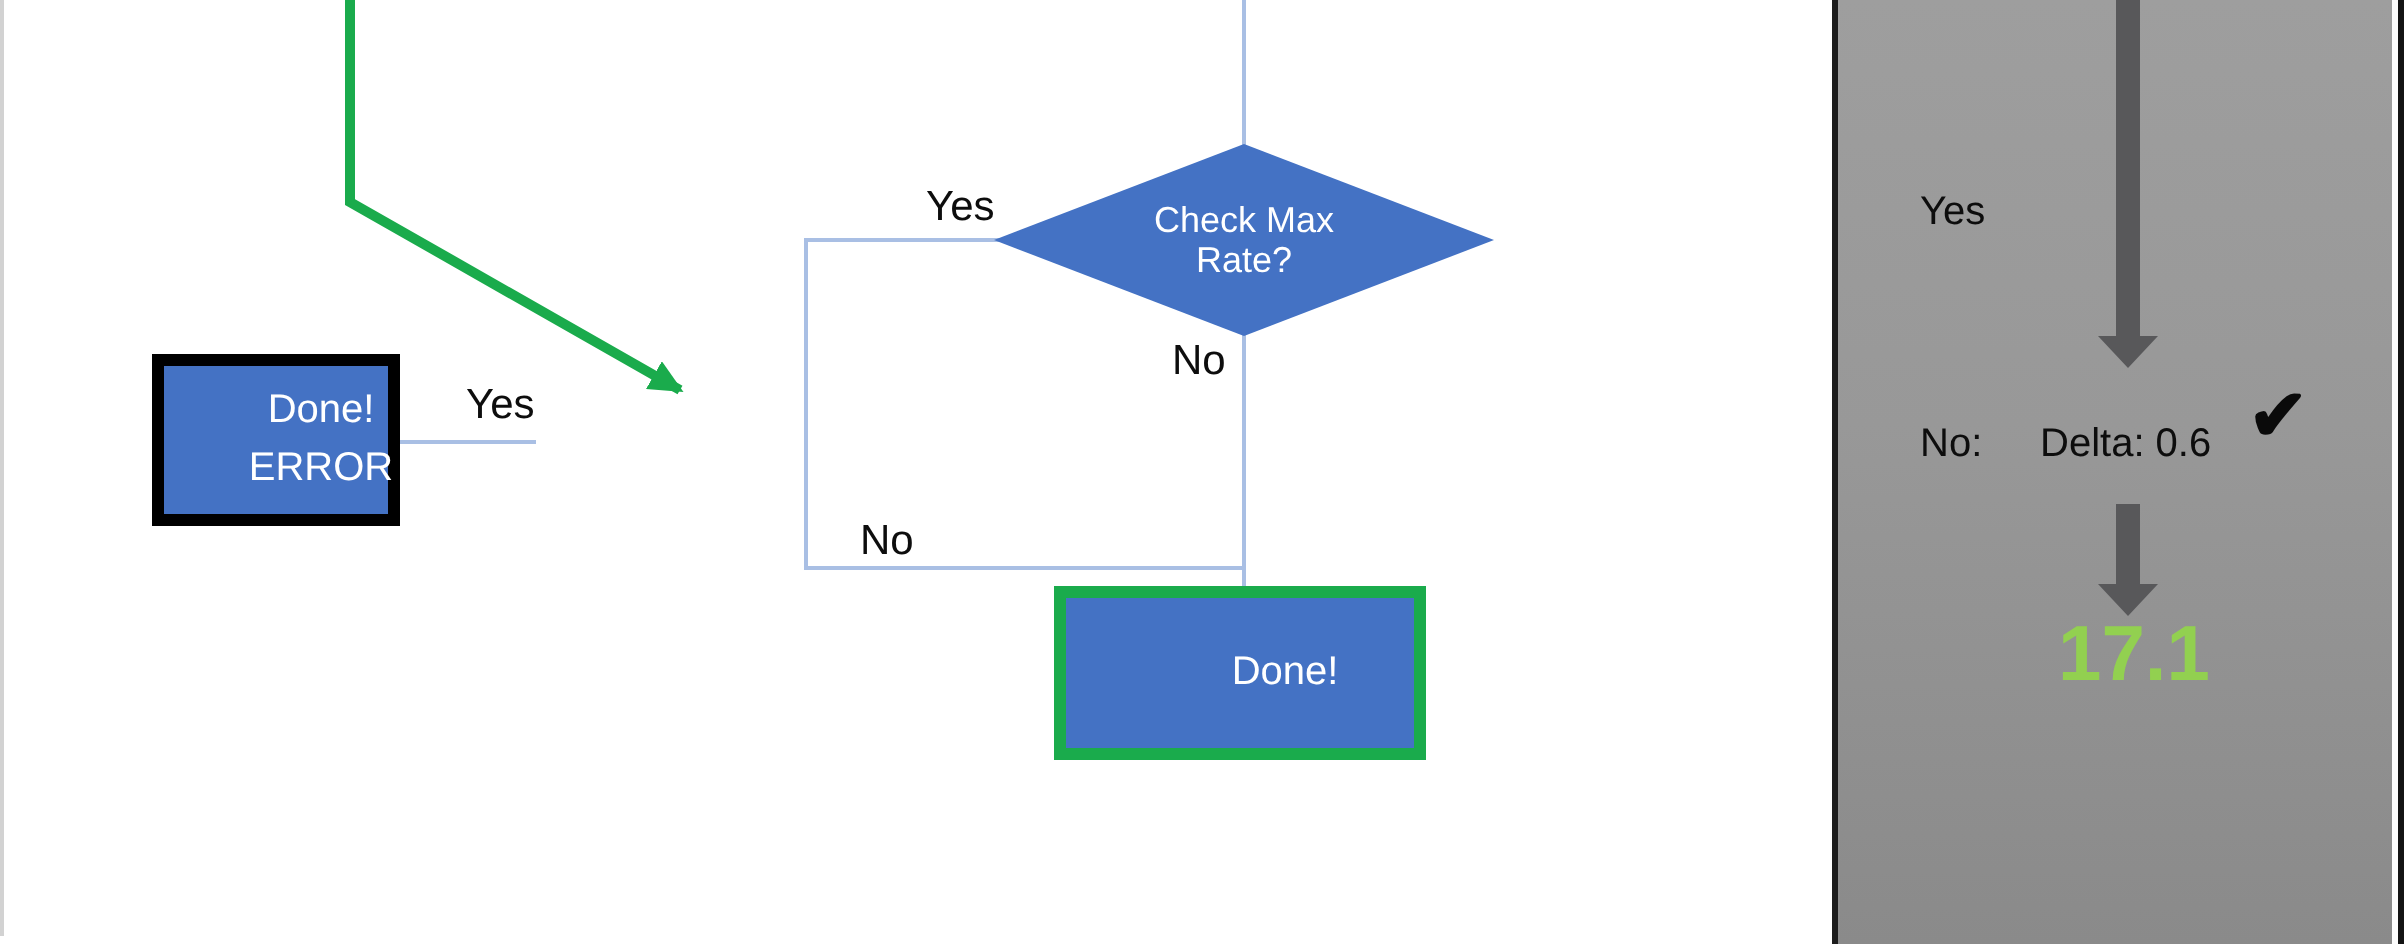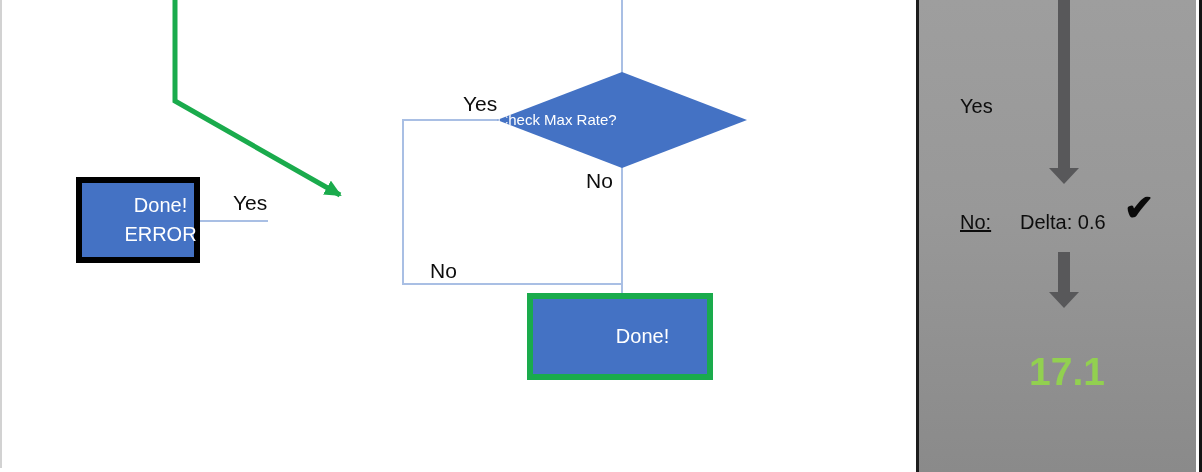--- a/index.html
+++ b/index.html
@@ -13,23 +13,23 @@
   
   .conn{background:#a9bfe4;}
   .conn-v-top{left:621px;top:0;width:2px;height:74px;}
   .conn-h-yes1{left:403px;top:119px;width:98px;height:2px;}
   .conn-v-left{left:402px;top:119px;width:2px;height:166px;}
   .conn-h-bottom{left:402px;top:283px;width:221px;height:2px;}
   .conn-v-no1{left:621px;top:166px;width:2px;height:128px;}
   .conn-h-yes2{left:199px;top:220px;width:69px;height:2px;}
   
   .diamond{
-    background:#4472c4;display:flex;align-items:center;
+    background:#4472c4;display:flex;align-items:center;justify-content:center;
     clip-path:polygon(50% 0,100% 50%,50% 100%,0 50%);
-    color:#fff;text-align:center;font-size:15px;line-height:20px;
+    color:#fff;text-align:center;font-size:18px;line-height:20px;
   }
   .diamond-1{left:497px;top:72px;width:250px;height:96px;}
   .diamond-1 span{width:120px;}
   .diamond-2{left:267px;top:173px;width:272px;height:97px;}
   .diamond-2 span{width:120px;}
   
   .flowbox{
     background:#4472c4;color:#fff;display:flex;flex-direction:column;
     align-items:center;justify-content:center;text-align:center;
     box-sizing:border-box;
@@ -65,26 +65,26 @@
   .arrow2-shaft{top:252px;height:40px;}
   .arrow-head{
     left:130px;width:0;height:0;
     border-left:15px solid transparent;border-right:15px solid transparent;
     border-top:16px solid #58585a;
   }
   .arrow1-head{top:168px;}
   .arrow2-head{top:292px;}
   .p-lbl{color:#0d0d0d;font-size:20px;line-height:22px;white-space:nowrap;}
   .p-yes{left:41px;top:95px;}
-  .p-no{left:41px;top:211px;text-decoration:underline;}
+  .p-no{left:41px;top:211px;}
   .p-delta{left:101px;top:211px;}
   .p-check{left:205px;top:188px;font-size:36px;line-height:40px;font-weight:bold;color:#0a0a0a;}
   .p-result{
     left:83px;top:306px;width:130px;text-align:center;
-    color:#92d050;font-size:39px;line-height:44px;font-weight:bold;margin-top:44px;
+    color:#92d050;font-size:39px;line-height:44px;font-weight:bold;
   }
 </style>
 </head>
 <body>
 
 <div class="stage">
 
   <div class="abs edge-left"></div>
 
   <div class="abs conn conn-v-top"></div>

